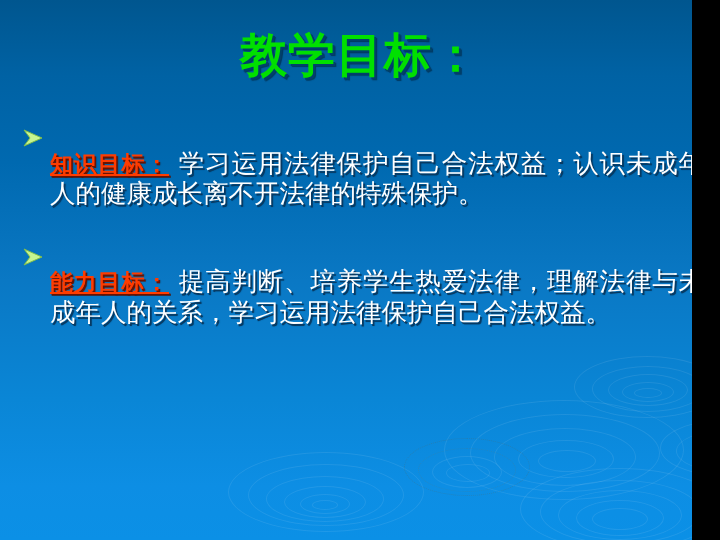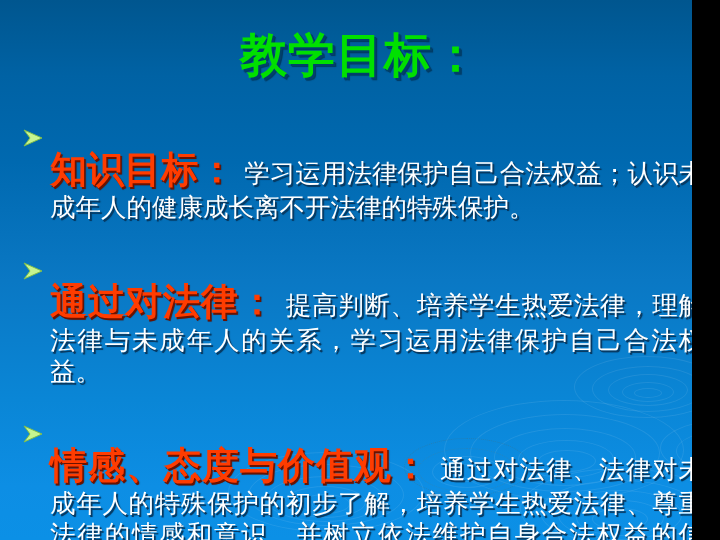--- a/index.html
+++ b/index.html
@@ -131,24 +131,25 @@
     text-shadow:
       1.5px 1.5px 0 #073a63,
       2px 2px 1px rgba(0,22,42,0.5);
     text-align: justify;
     text-justify: inter-ideograph;
     word-break: break-all;
   }
   .lead {
     color: #ff3c00;
     font-weight: 700;
-    font-size: 37px;
+    font-size: 23px;
     text-shadow:
       1.5px 1.5px 0 #6b1200,
       2px 2px 1px rgba(40,8,0,0.45);
+    text-decoration: underline;
   }
   .gap { display: inline-block; width: 9px; }
 </style>
 </head>
 <body>
 
 <div class="slide">
 
   <div class="ripples">
     <div class="ripple r-bc-1"></div>
@@ -199,26 +200,18 @@
       </span>
       <p class="para"><span class="lead">知识目标：</span><span class="gap"></span><span>学习运用法律保护自己合法权益；认识未成年人的健康成长离不开法律的特殊保护。</span></p>
     </div>
 
     <div class="bullet-row">
       <span class="marker">
         <svg width="22" height="20" viewBox="0 0 22 20" aria-hidden="true">
           <path d="M2 2 L20 10 L2 18 L8 10 Z" fill="#c6f590" stroke="#7fbd4a" stroke-width="1"></path>
         </svg>
       </span>
-      <p class="para"><span class="lead">通过对法律：</span><span class="gap"></span><span>提高判断、培养学生热爱法律，理解法律与未成年人的关系，学习运用法律保护自己合法权益。</span></p>
+      <p class="para"><span class="lead">能力目标：</span><span class="gap"></span><span>提高判断、培养学生热爱法律，理解法律与未成年人的关系，学习运用法律保护自己合法权益。</span></p>
     </div>
 
-    <div class="bullet-row">
-      <span class="marker">
-        <svg width="22" height="20" viewBox="0 0 22 20" aria-hidden="true">
-          <path d="M2 2 L20 10 L2 18 L8 10 Z" fill="#c6f590" stroke="#7fbd4a" stroke-width="1"></path>
-        </svg>
-      </span>
-      <p class="para"><span class="lead">情感、态度与价值观：</span><span class="gap"></span><span>通过对法律、法律对未成年人的特殊保护的初步了解，培养学生热爱法律、尊重法律的情感和意识，并树立依法维护自身合法权益的信心。</span></p>
-    </div>
 
   </div>
 </div>
 
 </body></html>

